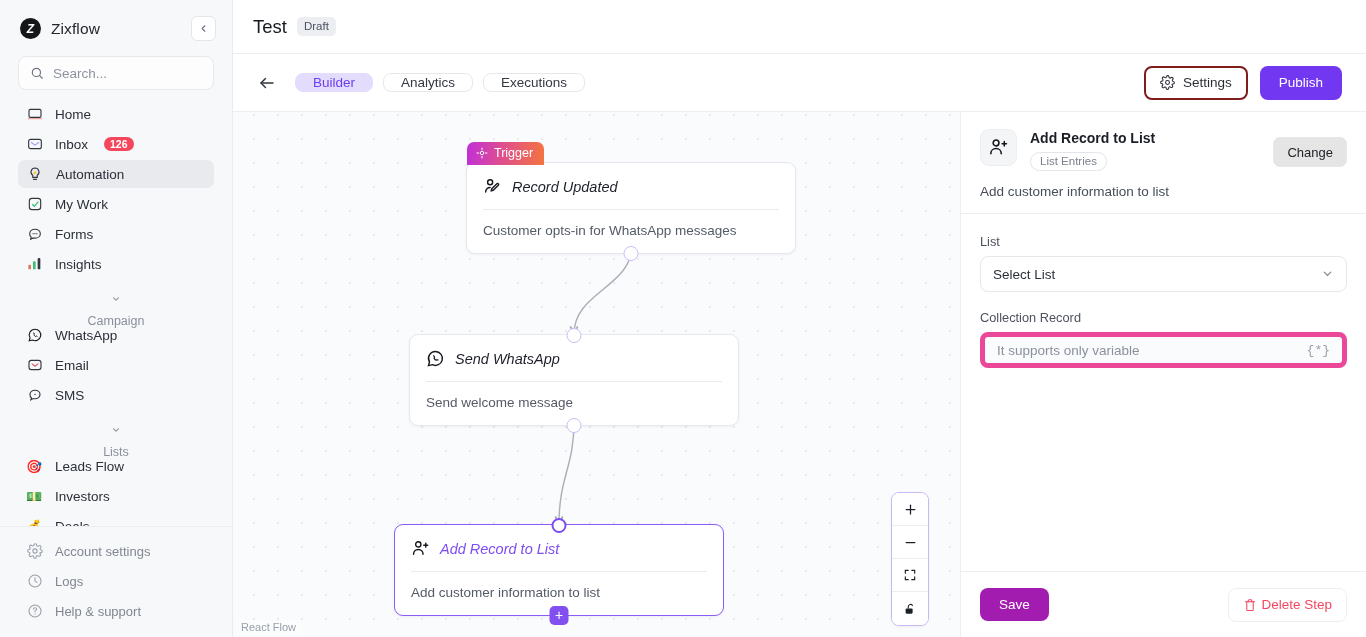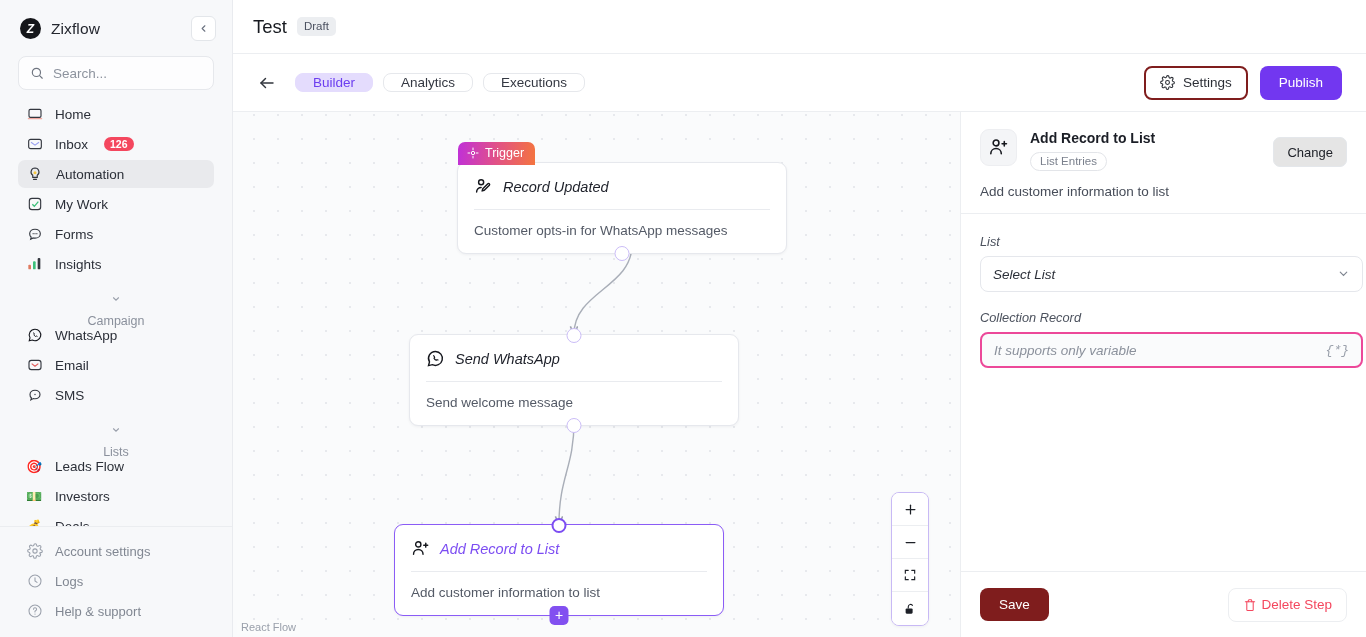--- a/index.html
+++ b/index.html
@@ -231,47 +231,47 @@
     border: 1px solid #e3e5e9; border-radius: 11px;
     padding: 2px 9px 3px 9px;
   }
   .btn-change {
     height: 30px; padding: 0 13px; border-radius: 7px;
     border: 1px solid #e4e7eb; background: #e5e5e5; cursor: pointer;
     font-size: 13px; color: #20232a; margin-top: 8px;
   }
   .ph-desc { font-size: 13.5px; color: #474d59; margin-top: 13px; }
 
-  .panel-body { flex: 1; padding: 20px 3px 0 19px; overflow: hidden; font-style: italic; }
+  .panel-body { flex: 1; padding: 20px 19px 0 19px; overflow: hidden; }
   .field + .field { margin-top: 18px; }
   .field-label { font-size: 12.8px; color: #4c525e; margin-bottom: 7px; }
   .select-box {
     height: 36px; border: 1px solid #e5e7ec; border-radius: 8px;
     background: #fff; display: flex; align-items: center;
     padding: 0 12px; cursor: pointer;
     font-size: 13.5px; color: #2c3039;
   }
   .select-box .chev { margin-left: auto; color: #7e848f; font-size: 11px; }
   .var-box {
-    height: 36px; border: 2px solid #ec4899; border-radius: 8px;
+    height: 36px; border: 5px solid #ec4899; border-radius: 8px;
     background: #fafbfc; display: flex; align-items: center;
     padding: 0 12px; cursor: text;
     font-size: 13.5px; color: #8b919c;
   }
   .var-ico { margin-left: auto; color: #9aa0ab; font-size: 13px; font-family: "Liberation Mono", monospace; cursor: pointer; }
 
   .panel-foot {
     height: 66px; flex: 0 0 66px;
     border-top: 1px solid #eceef1;
     display: flex; align-items: center; justify-content: space-between;
     padding: 0 19px; background: #fff;
   }
   .btn-save {
     height: 33px; padding: 0 19px; border-radius: 8px;
-    background: #7f1d1d; color: #fff; border: none; cursor: pointer;
+    background: #a21caf; color: #fff; border: none; cursor: pointer;
     font-size: 13.5px; font-weight: 500;
   }
   .btn-delete {
     height: 34px; padding: 0 14px; border-radius: 8px;
     border: 1px solid #eceef1; background: #fff; cursor: pointer;
     display: flex; align-items: center; gap: 4px;
     font-size: 13.5px; color: #f4475e;
   }
 </style>
 </head>
@@ -500,21 +500,21 @@
         <svg class="edges" width="100%" height="100%">
           <defs>
             <marker id="ah" markerWidth="7" markerHeight="7" refX="5.4" refY="3.2" orient="auto">
               <path d="M0,0.6 L5.6,3.2 L0,5.8" fill="none" stroke="#9aa0ab" stroke-width="1.1"></path>
             </marker>
           </defs>
           <path d="M399,133 C399,175 341,180 341,222" fill="none" stroke="#a9aeb8" stroke-width="1.4" marker-end="url(#ah)"></path>
           <path d="M341,310 C341,355 326,365 326,412" fill="none" stroke="#a9aeb8" stroke-width="1.4" marker-end="url(#ah)"></path>
         </svg>
 
-        <div class="flow-node" style="left:224px; top:50px; width:330px;">
+        <div class="flow-node" style="left:233px; top:50px; width:330px;">
           <div class="trigger-chip">
             <span style="display:flex">
               <svg width="12" height="12" viewBox="0 0 24 24" fill="none" stroke="#fff" stroke-width="2">
                   <circle cx="12" cy="12" r="3.4"></circle>
                   <line x1="12" y1="2" x2="12" y2="5.5" stroke-linecap="round"></line>
                   <line x1="12" y1="18.5" x2="12" y2="22" stroke-linecap="round"></line>
                   <line x1="2" y1="12" x2="5.5" y2="12" stroke-linecap="round"></line>
                   <line x1="18.5" y1="12" x2="22" y2="12" stroke-linecap="round"></line>
                 </svg>
             </span>

